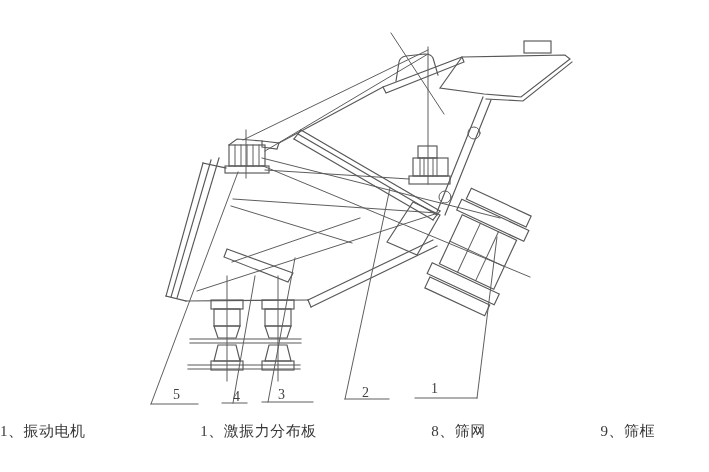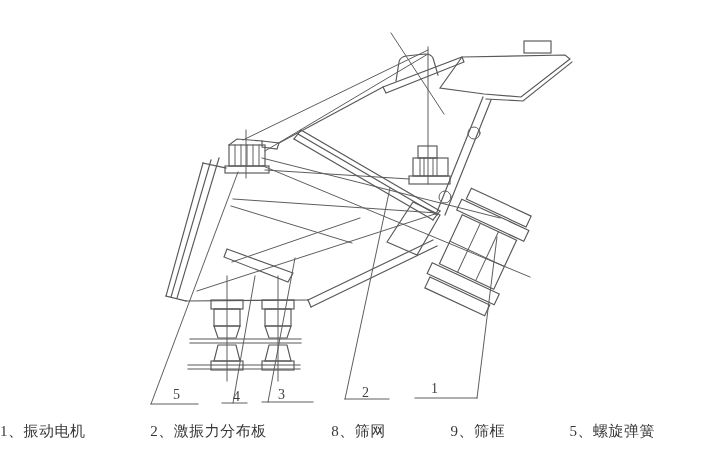--- a/index.html
+++ b/index.html
@@ -179,19 +179,18 @@
 
     <text class="part-num" x="173" y="399">5</text>
     <text class="part-num" x="233" y="401">4</text>
     <text class="part-num" x="278" y="399">3</text>
     <text class="part-num" x="362" y="397">2</text>
     <text class="part-num" x="431" y="393">1</text>
   </svg>
 
   <div class="caption">
     <span>1、振动电机</span>
-    <span>2、激振力分布板</span>
+    <span>1、激振力分布板</span>
     <span>8、筛网</span>
     <span>9、筛框</span>
-    <span>5、螺旋弹簧</span>
   </div>
 
 </div>
 
 </body></html>

